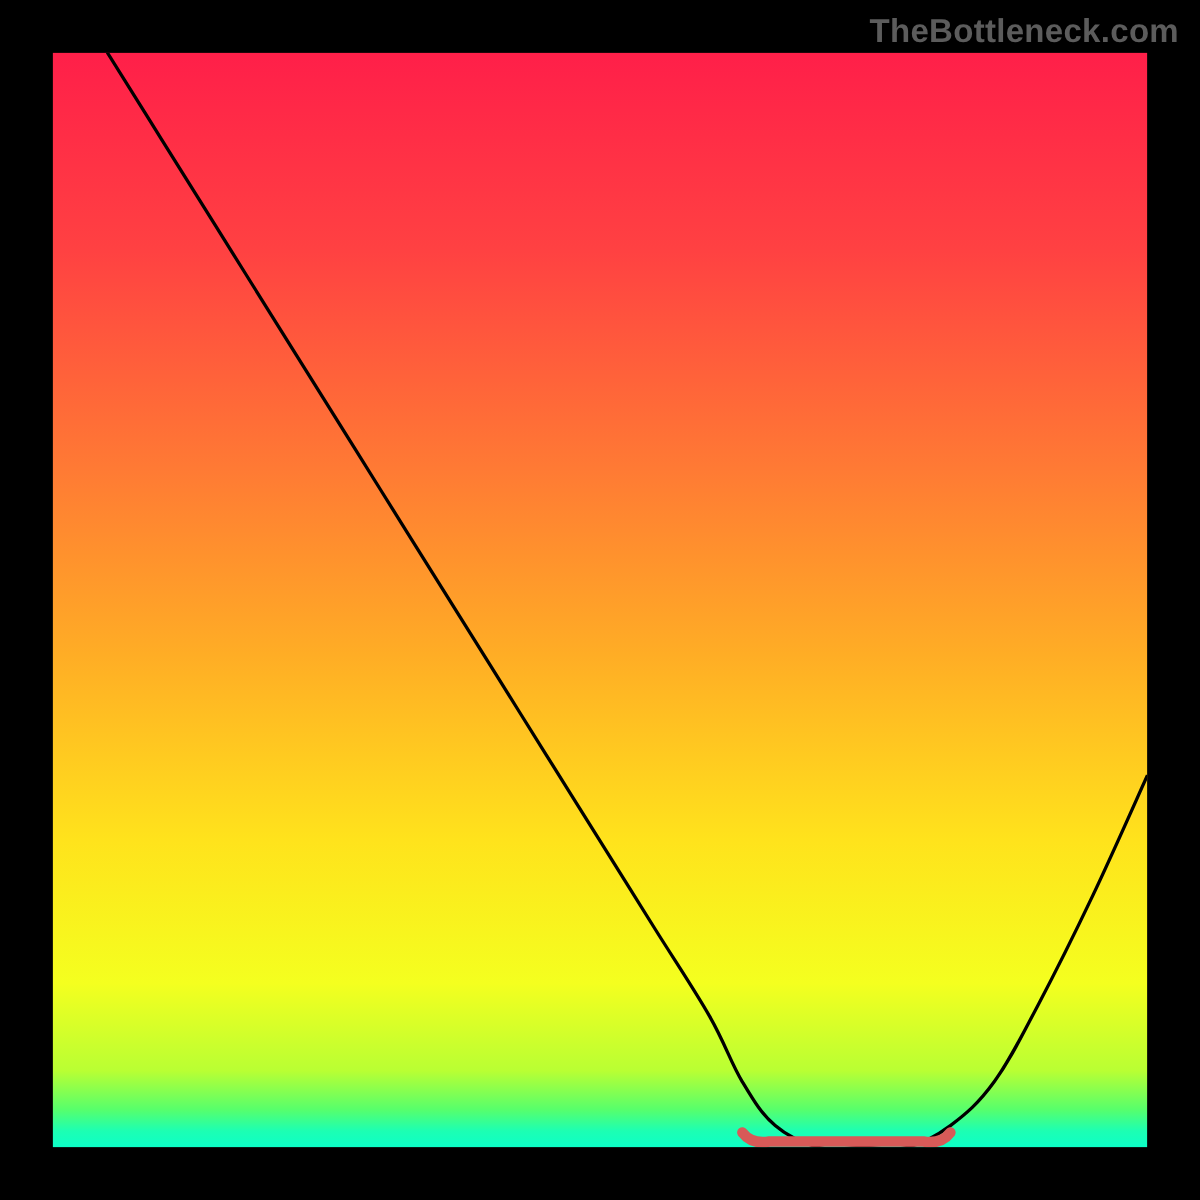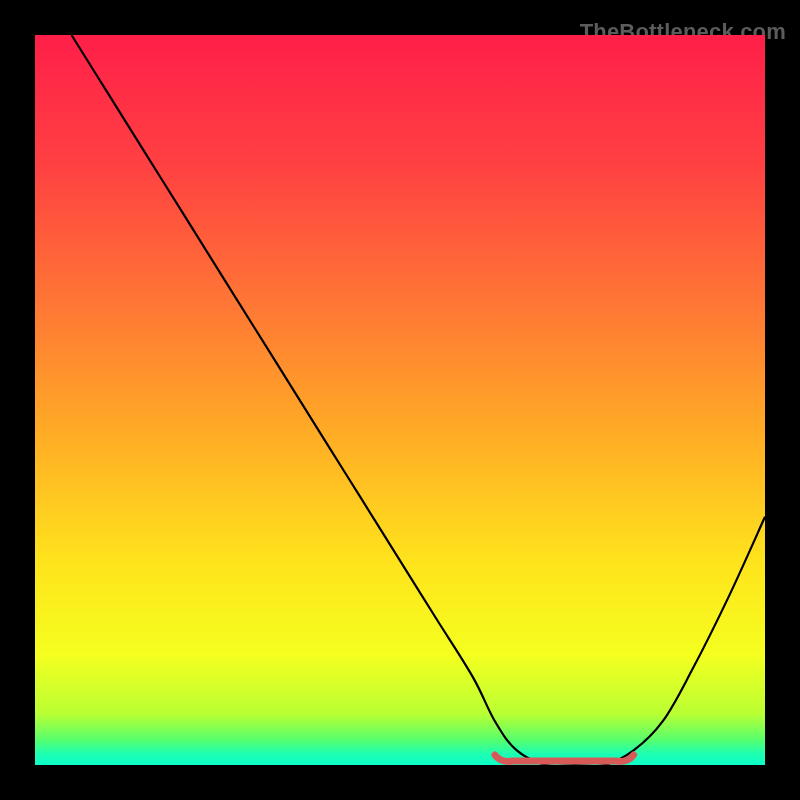--- a/index.html
+++ b/index.html
@@ -20,21 +20,21 @@
   .plot-area {
     position: absolute;
     left: 35px;
     top: 35px;
     width: 730px;
     height: 730px;
     overflow: hidden;
   }
   .watermark {
     position: absolute;
-    top: 19px;
+    top: 8px;
     right: 14px;
     color: #5c5c5c;
     font-size: 22px;
     font-weight: 600;
     letter-spacing: 0.2px;
     user-select: none;
   }
   svg { display: block; }
 </style>
 </head>

